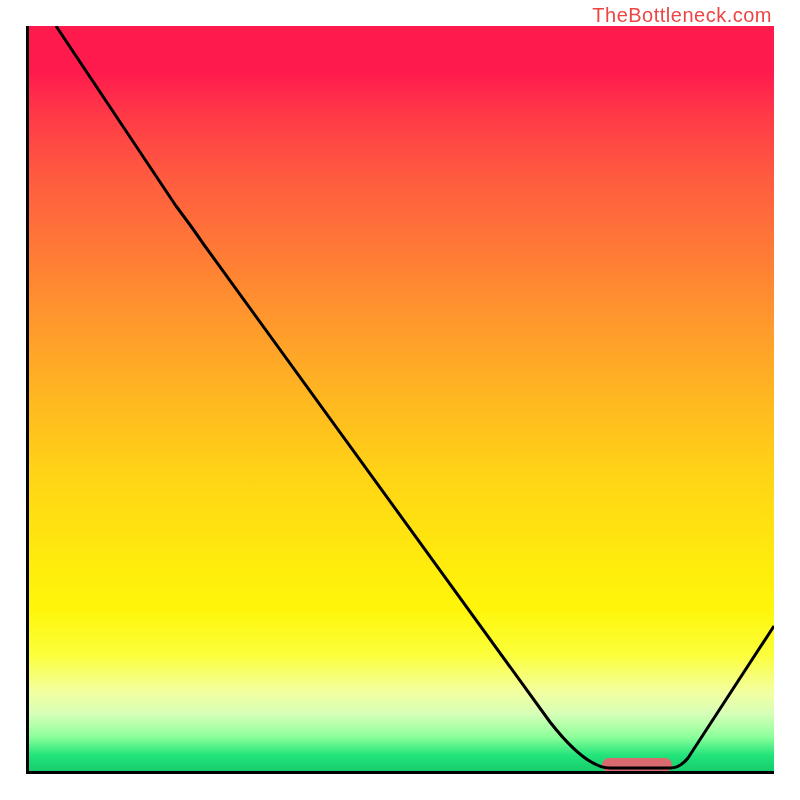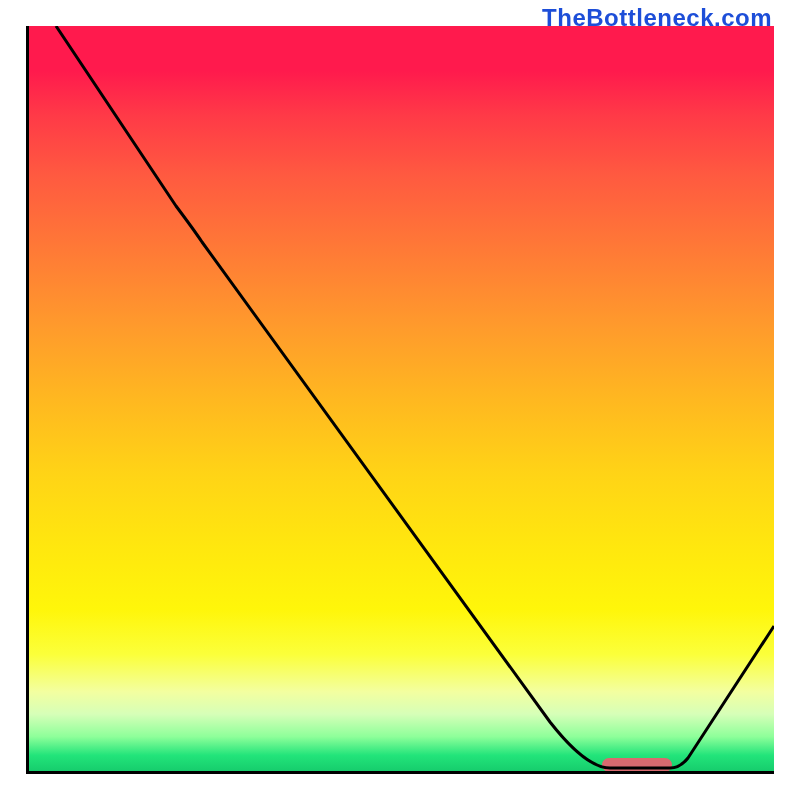--- a/index.html
+++ b/index.html
@@ -13,23 +13,23 @@
   }
   .container {
     position: relative;
     width: 800px;
     height: 800px;
   }
   .watermark {
     position: absolute;
     top: 4px;
     right: 28px;
-    font-size: 24px;
-    font-weight: bold;
-    color: #1d4ed8;
+    font-size: 20px;
+    font-weight: normal;
+    color: #ef4444;
     letter-spacing: 0.5px;
   }
   .plot {
     position: absolute;
     left: 26px;
     top: 26px;
     width: 748px;
     height: 748px;
     box-sizing: border-box;
   }

